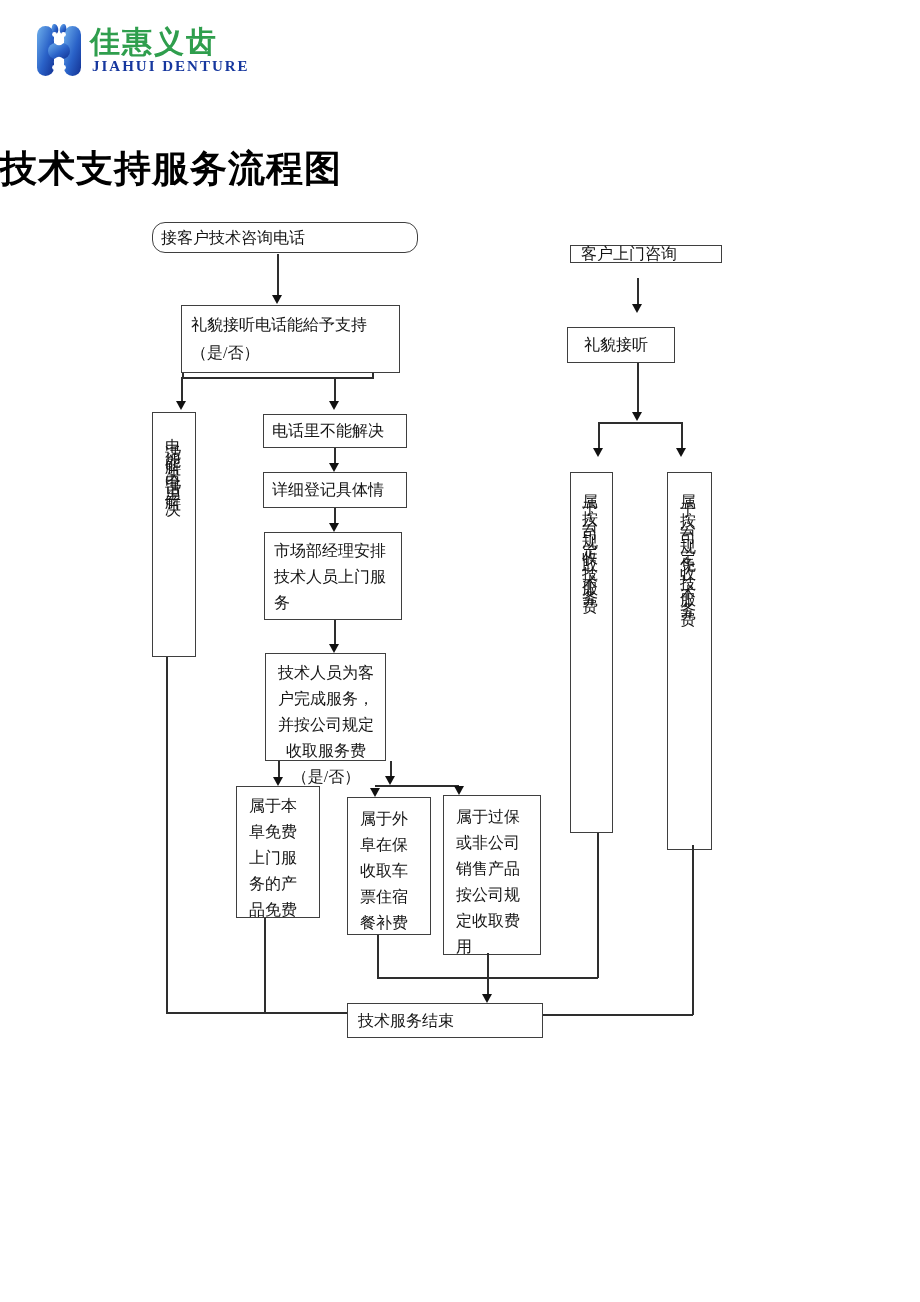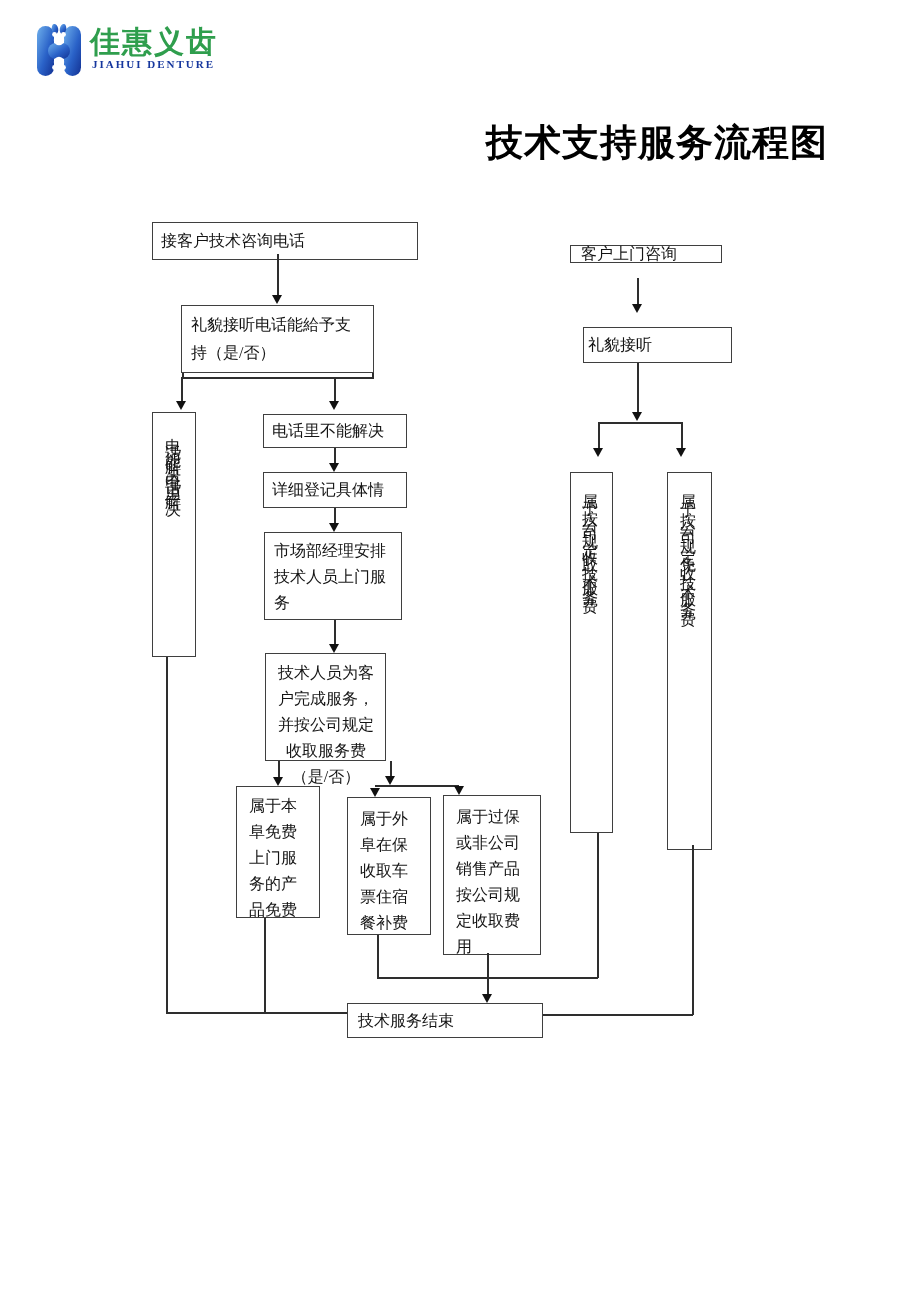--- a/index.html
+++ b/index.html
@@ -9,49 +9,49 @@
     font-family:"Liberation Serif","DejaVu Serif",serif;color:#111;
   }
   
   #logo{position:absolute;left:36px;top:20px;width:220px;height:64px;}
   #logo svg{position:absolute;left:0;top:2px;}
   .brand-cn{
     position:absolute;left:54px;top:2px;font-size:30px;font-weight:bold;
     letter-spacing:2px;font-family:"Liberation Sans","DejaVu Sans",sans-serif;
   }
   .brand-en{
-    position:absolute;left:56px;top:38px;font-size:11px;font-weight:bold;
+    position:absolute;left:56px;top:38px;font-size:15px;font-weight:bold;
     letter-spacing:2px;font-family:"Liberation Serif","DejaVu Serif",serif;
   }
   
   #doc-title{
-    position:absolute;left:0;top:118px;width:828px;text-align:right;
+    position:absolute;left:0;top:144px;width:828px;text-align:left;
     font-size:37px;font-weight:bold;letter-spacing:1px;color:#000;
   }
   
   .box{
     position:absolute;box-sizing:border-box;background:#fff;
     border:1.5px solid #3f3f3f;font-size:16px;line-height:26px;color:#141414;
   }
   .cv{display:flex;align-items:center;} 
   .vert{ 
     writing-mode:vertical-lr;text-orientation:upright;
   }
-  .n0 {left:152px;top:222px;width:266px;height:38px;padding-left:8px;}
-  .n1 {left:181px;top:305px;width:193px;height:68px;padding:5px 8px 16px 9px;line-height:28px;}
+  .n0 {left:152px;top:222px;width:266px;height:31px;padding-left:8px;border-radius:13px;}
+  .n1 {left:181px;top:305px;width:219px;height:68px;padding:5px 8px 16px 9px;line-height:28px;}
   .n2 {left:152px;top:412px;width:44px;height:245px;padding-top:12px;letter-spacing:7px;line-height:41px;}
   .n3 {left:263px;top:414px;width:144px;height:34px;padding-left:8px;}
   .n4 {left:263px;top:472px;width:144px;height:36px;padding-left:8px;}
   .n5 {left:264px;top:532px;width:138px;height:88px;padding:5px 8px 0 9px;}
   .n6 {left:265px;top:653px;width:121px;height:108px;padding:6px 8px 0 9px;text-align:center;}
   .n7 {left:236px;top:786px;width:84px;height:132px;padding:6px 14px 0 12px;}
   .n8 {left:347px;top:797px;width:84px;height:138px;padding:8px 14px 0 12px;}
   .n9 {left:443px;top:795px;width:98px;height:160px;padding:8px 16px 0 12px;}
   .n10{left:570px;top:245px;width:152px;height:18px;padding-left:10px;}
-  .n11{left:583px;top:327px;width:149px;height:36px;padding-left:4px;}
+  .n11{left:567px;top:327px;width:108px;height:36px;padding-left:16px;}
   .n12{left:570px;top:472px;width:43px;height:361px;padding-top:8px;letter-spacing:8px;line-height:38px;}
   .n13{left:667px;top:472px;width:45px;height:378px;padding-top:8px;letter-spacing:9px;line-height:40px;}
   .n14{left:347px;top:1003px;width:196px;height:35px;padding-left:10px;}
   
   .vl{position:absolute;width:1.5px;background:#2e2e2e;}
   .hl{position:absolute;height:1.5px;background:#2e2e2e;}
   .arr{
     position:absolute;width:0;height:0;
     border-left:5px solid transparent;border-right:5px solid transparent;
     border-top:9px solid #111;

